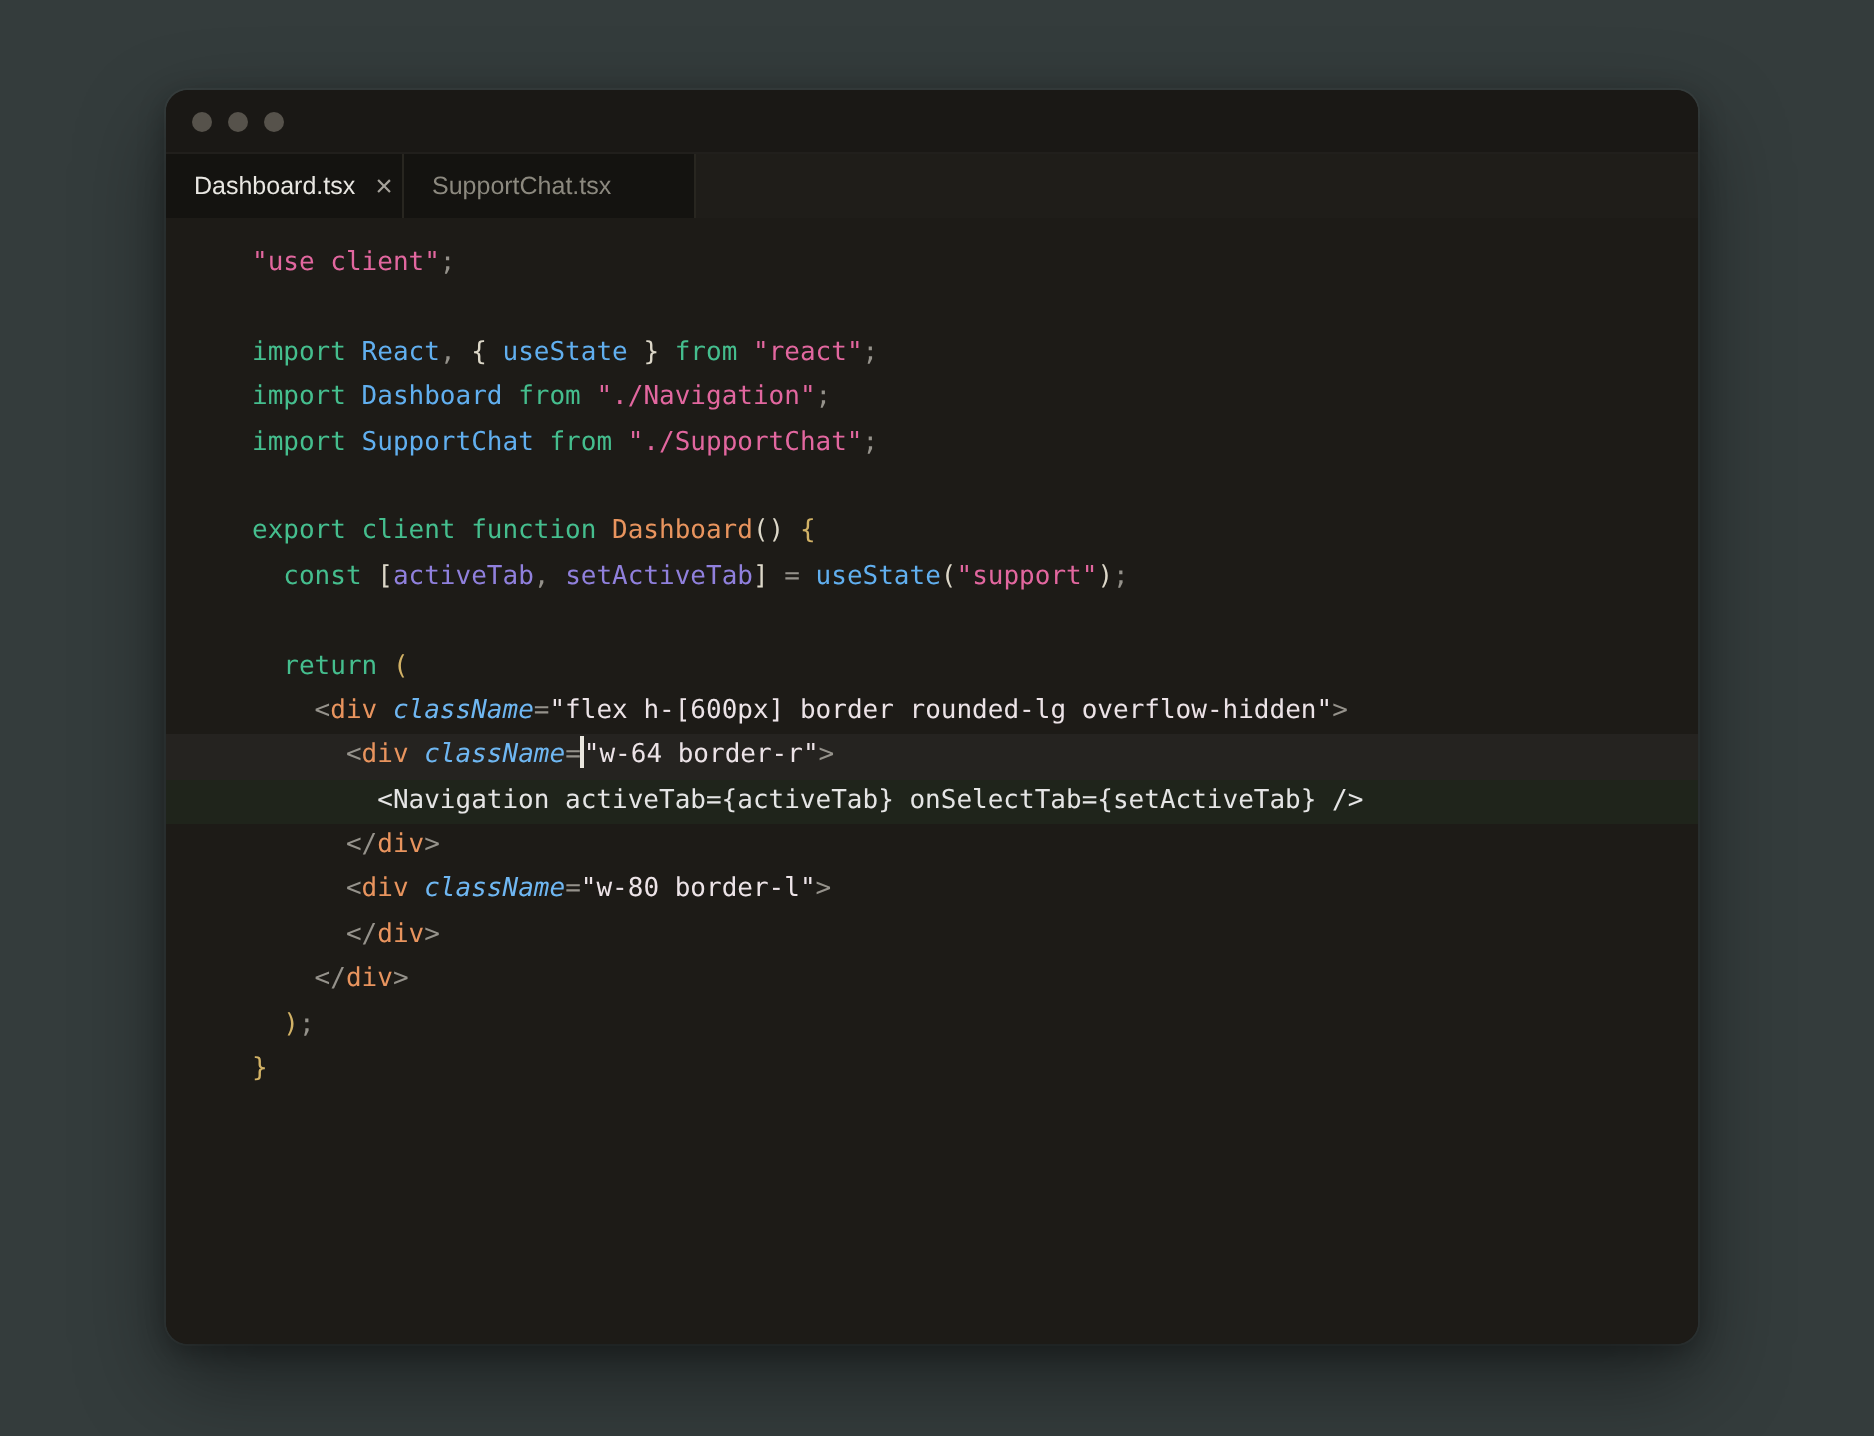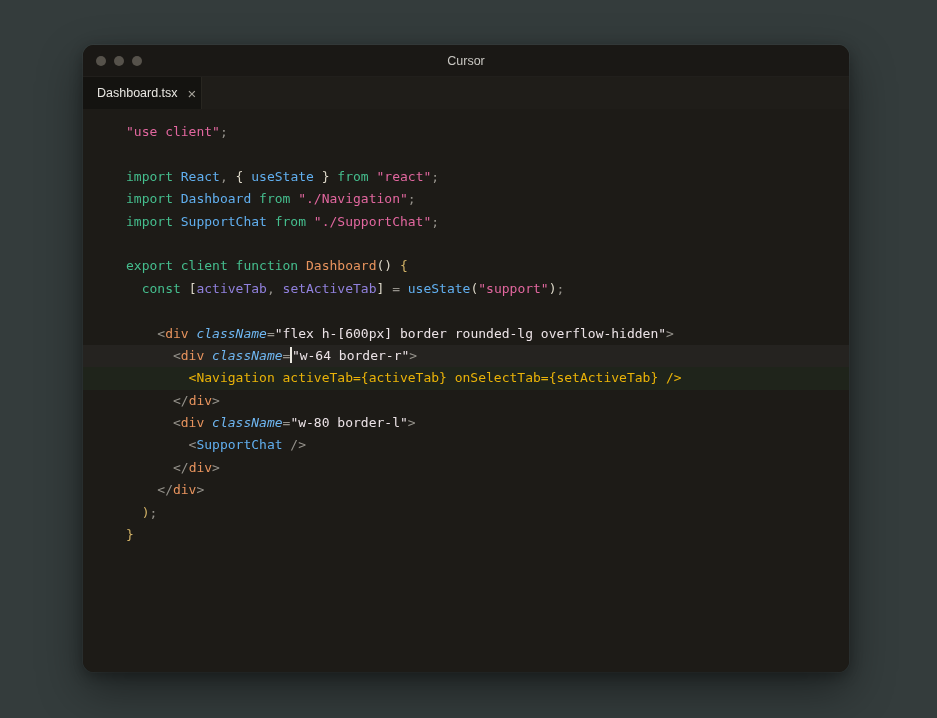--- a/index.html
+++ b/index.html
@@ -83,47 +83,49 @@
 <body>
 
 <div class="app-window">
 
   <div class="title-bar">
     <div class="traffic-lights">
       <span></span>
       <span></span>
       <span></span>
     </div>
-    <div class="window-title">Cursor</div>
   </div>
 
   <div class="tab-bar">
     <div class="tab active">
       <span>Dashboard.tsx</span>
       <span class="tab-close">×</span>
+    </div>
+    <div class="tab inactive">
+      <span>SupportChat.tsx</span>
     </div>
   </div>
 
   <div class="editor">
     <div id="code-lines">
         <div class="code-line"><span style="color: rgb(226, 103, 159);">"use client"</span><span style="color: rgb(149, 146, 139);">;</span></div>
         <div class="code-line"></div>
         <div class="code-line"><span style="color: rgb(69, 190, 142);">import </span><span style="color: rgb(97, 175, 239);">React</span><span style="color: rgb(149, 146, 139);">, </span><span style="color: rgb(220, 215, 200);">{ </span><span style="color: rgb(97, 175, 239);">useState</span><span style="color: rgb(220, 215, 200);"> } </span><span style="color: rgb(69, 190, 142);">from </span><span style="color: rgb(226, 103, 159);">"react"</span><span style="color: rgb(149, 146, 139);">;</span></div>
         <div class="code-line"><span style="color: rgb(69, 190, 142);">import </span><span style="color: rgb(97, 175, 239);">Dashboard</span><span style="color: rgb(69, 190, 142);"> from </span><span style="color: rgb(226, 103, 159);">"./Navigation"</span><span style="color: rgb(149, 146, 139);">;</span></div>
         <div class="code-line"><span style="color: rgb(69, 190, 142);">import </span><span style="color: rgb(97, 175, 239);">SupportChat</span><span style="color: rgb(69, 190, 142);"> from </span><span style="color: rgb(226, 103, 159);">"./SupportChat"</span><span style="color: rgb(149, 146, 139);">;</span></div>
         <div class="code-line"></div>
         <div class="code-line"><span style="color: rgb(69, 190, 142);">export client function </span><span style="color: rgb(232, 148, 94);">Dashboard</span><span style="color: rgb(220, 215, 200);">()</span><span style="color: rgb(210, 178, 102);"> {</span></div>
         <div class="code-line"><span style="color: rgb(69, 190, 142);">  const </span><span style="color: rgb(220, 215, 200);">[</span><span style="color: rgb(144, 128, 220);">activeTab</span><span style="color: rgb(149, 146, 139);">, </span><span style="color: rgb(144, 128, 220);">setActiveTab</span><span style="color: rgb(220, 215, 200);">]</span><span style="color: rgb(149, 146, 139);"> = </span><span style="color: rgb(97, 175, 239);">useState</span><span style="color: rgb(220, 215, 200);">(</span><span style="color: rgb(226, 103, 159);">"support"</span><span style="color: rgb(220, 215, 200);">)</span><span style="color: rgb(149, 146, 139);">;</span></div>
         <div class="code-line"></div>
+        <div class="code-line"><span style="color: rgb(69, 190, 142);">  return </span><span style="color: rgb(210, 178, 102);">(</span></div>
         <div class="code-line"><span style="color: rgb(149, 146, 139);">    &lt;</span><span style="color: rgb(232, 148, 94);">div</span><span style="color: rgb(149, 146, 139);"> </span><span style="color: rgb(111, 183, 242); font-style: italic;">className</span><span style="color: rgb(149, 146, 139);">=</span><span style="color: rgb(236, 227, 231);">"flex h-[600px] border rounded-lg overflow-hidden"</span><span style="color: rgb(149, 146, 139);">&gt;</span></div>
         <div class="code-line" style="background: rgb(37, 35, 32);"><span style="color: rgb(149, 146, 139);">      &lt;</span><span style="color: rgb(232, 148, 94);">div</span><span style="color: rgb(149, 146, 139);"> </span><span style="color: rgb(111, 183, 242); font-style: italic;">className</span><span style="color: rgb(149, 146, 139);">=</span><span class="caret"></span><span style="color: rgb(236, 227, 231);">"w-64 border-r"</span><span style="color: rgb(149, 146, 139);">&gt;</span></div>
-        <div class="code-line" style="background: rgb(31, 36, 27);"><span style="color: #eab308;">        &lt;Navigation activeTab={activeTab} onSelectTab={setActiveTab} /&gt;</span></div>
+        <div class="code-line" style="background: rgb(31, 36, 27);"><span style="color: #e5e5e5;">        &lt;Navigation activeTab={activeTab} onSelectTab={setActiveTab} /&gt;</span></div>
         <div class="code-line"><span style="color: rgb(149, 146, 139);">      &lt;/</span><span style="color: rgb(232, 148, 94);">div</span><span style="color: rgb(149, 146, 139);">&gt;</span></div>
         <div class="code-line"><span style="color: rgb(149, 146, 139);">      &lt;</span><span style="color: rgb(232, 148, 94);">div</span><span style="color: rgb(149, 146, 139);"> </span><span style="color: rgb(111, 183, 242); font-style: italic;">className</span><span style="color: rgb(149, 146, 139);">=</span><span style="color: rgb(236, 227, 231);">"w-80 border-l"</span><span style="color: rgb(149, 146, 139);">&gt;</span></div>
-        <div class="code-line"><span style="color: rgb(149, 146, 139);">        &lt;</span><span style="color: rgb(97, 175, 239);">SupportChat</span><span style="color: rgb(149, 146, 139);"> /&gt;</span></div>
         <div class="code-line"><span style="color: rgb(149, 146, 139);">      &lt;/</span><span style="color: rgb(232, 148, 94);">div</span><span style="color: rgb(149, 146, 139);">&gt;</span></div>
         <div class="code-line"><span style="color: rgb(149, 146, 139);">    &lt;/</span><span style="color: rgb(232, 148, 94);">div</span><span style="color: rgb(149, 146, 139);">&gt;</span></div>
         <div class="code-line"><span style="color: rgb(149, 146, 139);">  </span><span style="color: rgb(210, 178, 102);">)</span><span style="color: rgb(149, 146, 139);">;</span></div>
         <div class="code-line"><span style="color: rgb(210, 178, 102);">}</span></div>
       </div>
   </div>
 
 </div>
 
 </body></html>

